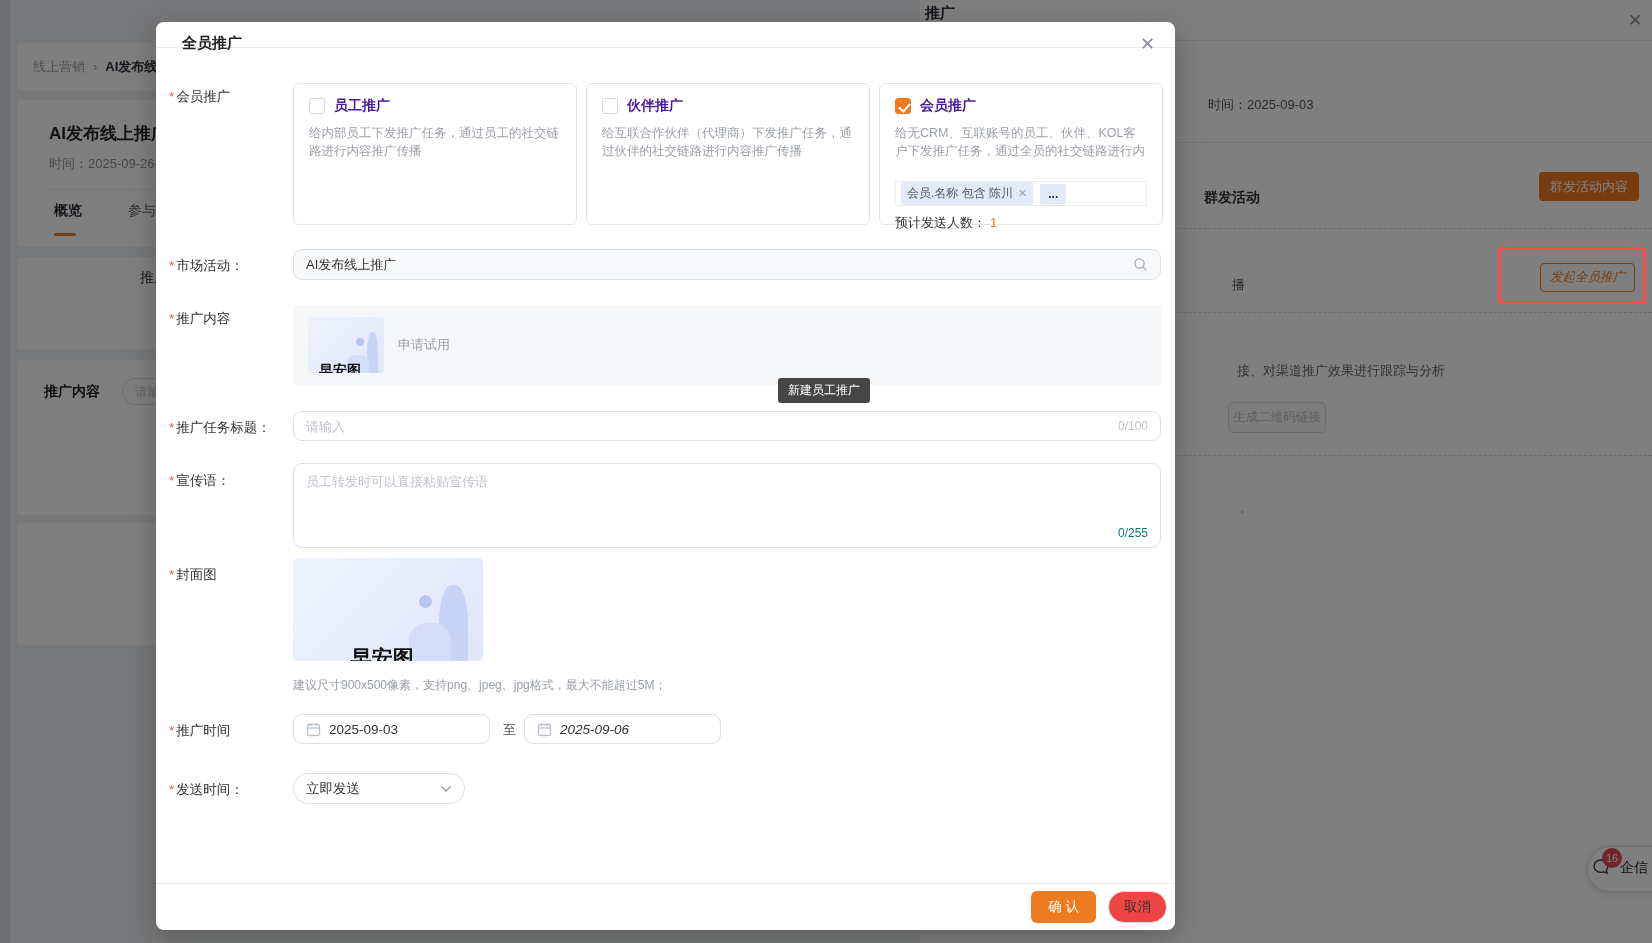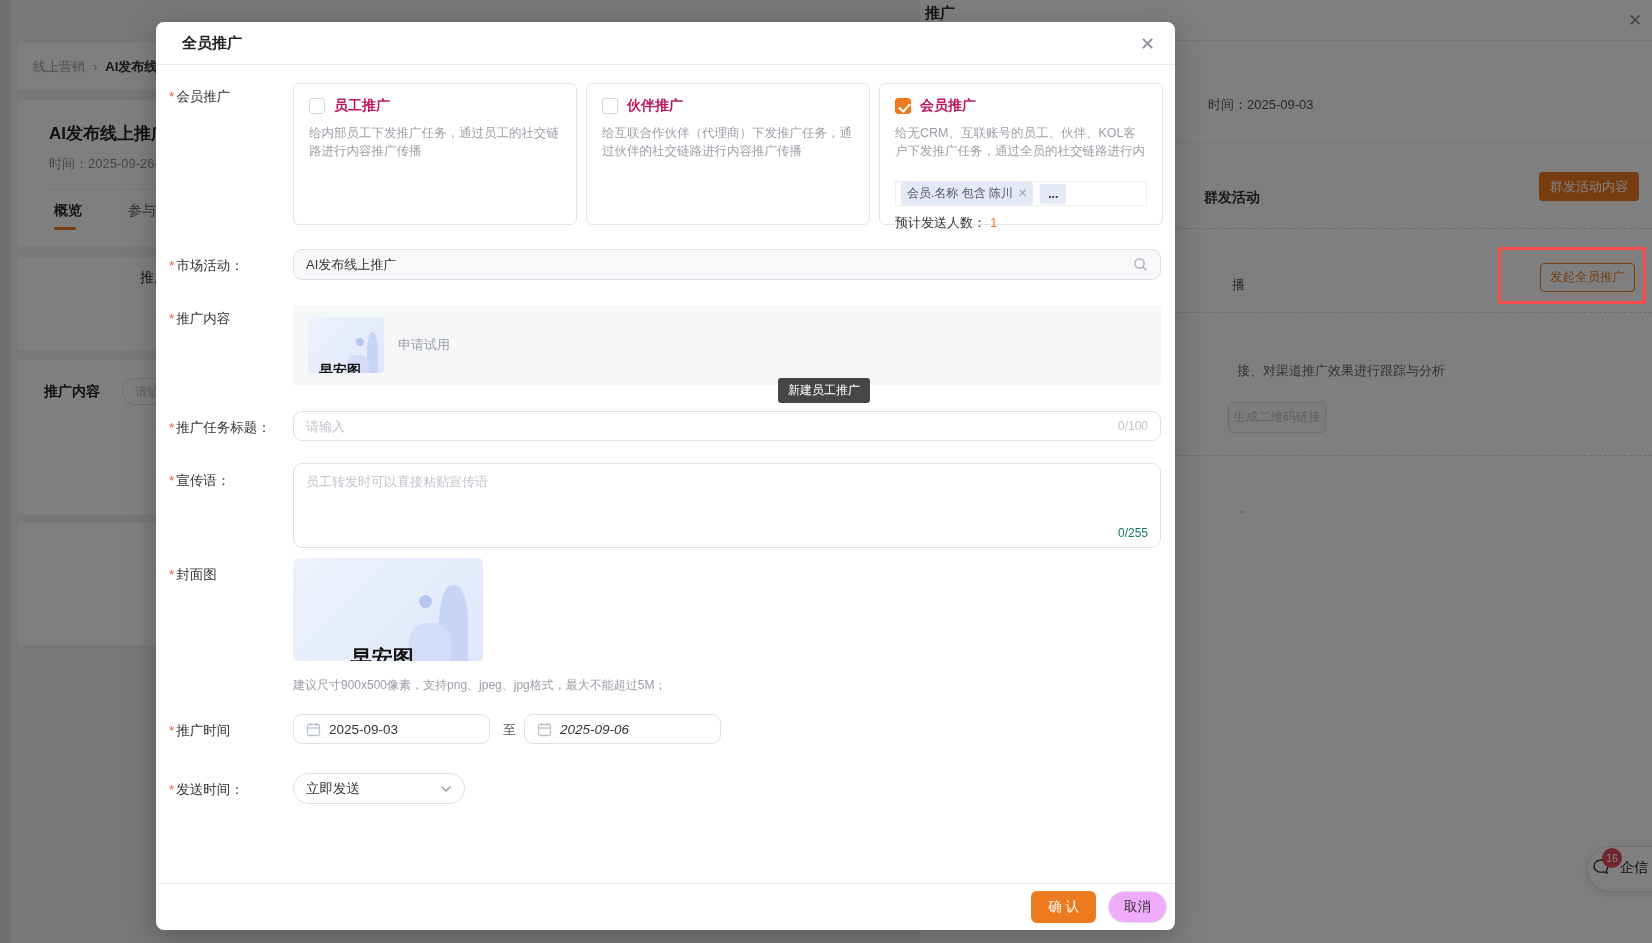--- a/index.html
+++ b/index.html
@@ -15,75 +15,75 @@
   .bg-layer { position:absolute; inset:0; z-index:1; }
   .side-strip { left:0; top:0; width:10px; height:943px; background:#dde0e5; }
   .card { background:#fff; border-radius:4px; }
   .crumb-card { left:17px; top:43px; width:750px; height:47px; display:flex; align-items:center; padding:0 16px; }
   .crumb { font-size:13px; color:#9aa0a8; display:flex; gap:8px; align-items:center; }
   .crumb .cur { color:#2b2f36; font-weight:700; }
   .page-card { left:17px; top:100px; width:750px; height:147px; padding:22px 0 0 32px; }
   .page-title { font-size:17px; font-weight:700; color:#222; }
   .page-time { font-size:13px; color:#8c9096; margin-top:10px; }
   .tabs { margin-top:16px; border-top:1px solid #efefef; padding:12px 0 0 5px; display:flex; gap:46px; }
-  .tab { font-size:14px; color:#666; padding-bottom:10px; position:relative; }
+  .tab { font-size:14px; color:#666; padding-bottom:16px; position:relative; }
   .tab.active { color:#2b2f36; font-weight:600; }
   .tab.active::after { content:""; position:absolute; left:0; right:6px; bottom:0; height:3px; background:#ee7a20; border-radius:2px; }
   .stat-card { left:17px; top:257px; width:750px; height:93px; padding:12px 0 0 123px; font-size:14px; color:#333; }
   .content-card { left:17px; top:360px; width:750px; height:155px; padding:18px 0 0 27px; display:flex; gap:22px; align-items:flex-start; }
   .content-label { font-size:14px; font-weight:700; color:#222; padding-top:5px; }
   .mini-inp { width:250px; height:27px; border:1px solid #dcdfe6; border-radius:13px; background:#fff; font-size:12.5px; color:#333; padding:0 12px; }
   .mini-inp::placeholder { color:#c0c4cc; }
   .extra-card { left:17px; top:523px; width:750px; height:122px; }
 
   
   .drawer { left:920px; top:0; width:732px; height:943px; background:#fff; }
   .drawer-title { left:925px; top:4px; font-size:15px; font-weight:600; color:#2b2f36; }
   .drawer-close { left:1628px; top:10px; font-size:17px; color:#8a8f98; cursor:pointer; }
   .d-div1 { left:920px; top:40px; width:732px; border-top:1px solid #ececec; }
   .d-time { left:1208px; top:96px; font-size:13px; color:#555; }
   .d-div2 { left:920px; top:142px; width:732px; border-top:1px solid #ececec; }
   .d-activity { left:1204px; top:189px; font-size:14px; font-weight:600; color:#333; }
   .btn-orange { background:#ee7a20; color:#fff; border:none; border-radius:4px; font-size:13px; cursor:pointer; font-family:inherit; }
   .d-send { left:1539px; top:172px; width:100px; height:29px; }
   .d-dash1 { left:938px; top:228px; width:714px; border-top:1px dashed #d6d6d6; }
-  .d-launch { left:1540px; top:263px; width:95px; height:29px; background:#fff; border:1px solid #ee7a20; color:#ee7a20; border-radius:4px; font-size:12.5px; cursor:pointer; font-family:inherit; }
+  .d-launch { left:1540px; top:263px; width:95px; height:29px; background:#fff; border:1px solid #ee7a20; color:#ee7a20; border-radius:4px; font-size:12.5px; cursor:pointer; font-family:inherit;font-style:italic; }
   .d-spread { left:1232px; top:276px; font-size:13px; color:#555; }
   .d-dash2 { left:938px; top:312px; width:714px; border-top:1px dashed #d6d6d6; }
   .d-analytics { left:1237px; top:362px; font-size:13px; color:#666; }
   .d-qr { left:1228px; top:402px; width:98px; height:31px; background:#fafafa; border:1px solid #dcdcdc; color:#b9bdc4; border-radius:5px; font-size:12.5px; font-family:inherit; }
   .d-dash3 { left:938px; top:455px; width:714px; border-top:1px dashed #d6d6d6; }
   .d-period { left:1240px; top:500px; font-size:12px; color:#999; }
   .float-pill { left:1587px; top:846px; width:80px; height:46px; background:#fff; border:1px solid #e3e3e3; border-right:none; border-radius:23px 0 0 23px; box-shadow:0 2px 8px rgba(0,0,0,.12); }
   .float-badge { left:1602px; top:848px; width:20px; height:20px; border-radius:50%; background:#e34d59; color:#fff; font-size:10.5px; display:flex; align-items:center; justify-content:center; z-index:2; }
   .float-icon { left:1592px; top:858px; }
   .float-label { left:1620px; top:859px; font-size:14px; color:#222; }
 
   
   .overlay { position:absolute; inset:0; background:rgba(0,0,0,0.50); z-index:10; }
 
   
   .red-box { left:1498px; top:247px; width:148px; height:57px; border:3px solid #fb4b4b; border-radius:2px; z-index:20; }
 
   
   .modal { left:156px; top:22px; width:1019px; height:908px; background:#fff; border-radius:8px; z-index:30; box-shadow:0 8px 30px rgba(0,0,0,.25); }
-  .m-header { position:absolute; left:0; top:0; right:0; height:43px; border-bottom:1px solid #ebebeb; }
+  .m-header { position:absolute; left:0; top:0; right:0; height:26px; border-bottom:1px solid #ebebeb; }
   .m-title { position:absolute; left:26px; top:12px; font-size:15px; font-weight:700; color:#222; }
   .m-close { position:absolute; right:20px; top:11px; font-size:18px; color:#8a8f98; cursor:pointer; }
 
   .req { position:absolute; font-size:13.5px; color:#333; }
   .req::before { content:"*"; color:#f25542; margin-right:2px; }
 
   .cards { position:absolute; left:137px; top:61px; display:flex; gap:9px; }
   .sc-card { width:284px; height:142px; border:1px solid #e5e5e5; border-radius:6px; padding:13px 15px; cursor:pointer; }
   .sc-head { display:flex; align-items:center; gap:9px; }
   .cbx { width:16px; height:16px; border:1px solid #d4d7dc; border-radius:3px; background:#fff; flex:0 0 auto; position:relative; cursor:pointer; }
   .cbx.checked { background:#ee7a20; border-color:#ee7a20; }
   .cbx.checked::after { content:""; position:absolute; left:4.5px; top:1.5px; width:5px; height:9px; border:solid #fff; border-width:0 2px 2px 0; transform:rotate(42deg); }
-  .sc-title { font-size:14px; font-weight:600; color:#be185d; }
+  .sc-title { font-size:14px; font-weight:600; color:#4c1d95; }
   .sc-desc { margin-top:9px; font-size:12.5px; color:#9a9fa6; line-height:1.45; max-height:37px; overflow:hidden; }
   .tagbox { margin-top:20px; border:1px solid #ededed; border-radius:0; padding:0 5px; display:flex; gap:7px; align-items:center; }
   .tag { background:#e4e9f7; color:#54596b; font-size:12px; border-radius:2px; padding:3px 6px; display:flex; align-items:center; gap:5px; }
   .tag-x { color:#98a3b8; font-size:11px; cursor:pointer; }
   .tag-more { background:#e4e9f7; color:#333; font-weight:700; font-size:12px; border-radius:2px; padding:3px 8px; cursor:pointer; }
   .estimate { margin-top:8px; font-size:13px; color:#333; }
   .estimate b { color:#ee7a20; font-weight:400; margin-left:4px; }
 
   .inp { position:absolute; border:1px solid #dcdfe6; border-radius:9px; background:#fff; display:flex; align-items:center; padding:0 12px; }
   .inp input { border:none; outline:none; background:transparent; width:100%; font-size:13px; color:#333; font-family:inherit; }
@@ -119,21 +119,21 @@
   .date-inp span { font-size:13.5px; color:#333; }
   .date1 { left:137px; top:692px; }
   .date-sep { position:absolute; left:347px; top:699px; font-size:13px; color:#555; }
   .date2 { left:368px; top:692px;font-style:italic; }
 
   .select { left:137px; top:751px; width:172px; height:31px; border-radius:15px; justify-content:space-between; cursor:pointer; }
   .select span { font-size:13.5px; color:#333; }
 
   .m-footer { position:absolute; left:0; right:0; bottom:0; height:47px; border-top:1px solid #ebebeb; display:flex; align-items:center; justify-content:flex-end; gap:12px; padding-right:8px; }
   .btn-confirm { height:32px; padding:0 17px; background:#ee7a20; color:#fff; border:none; border-radius:6px; font-size:13.5px; cursor:pointer; font-family:inherit; }
-  .btn-cancel { height:32px; padding:0 15px; background:#f0abfc; color:#333; border:1px solid #dcdfe6; border-radius:16px; font-size:13.5px; cursor:pointer; font-family:inherit; }
+  .btn-cancel { height:32px; padding:0 15px; background:#ef4444; color:#333; border:1px solid #dcdfe6; border-radius:16px; font-size:13.5px; cursor:pointer; font-family:inherit; }
 
   svg { display:block; }
 </style>
 </head>
 <body>
 
 <div class="bg-layer">
   <div class="abs side-strip"></div>
 
   <div class="abs card crumb-card">

